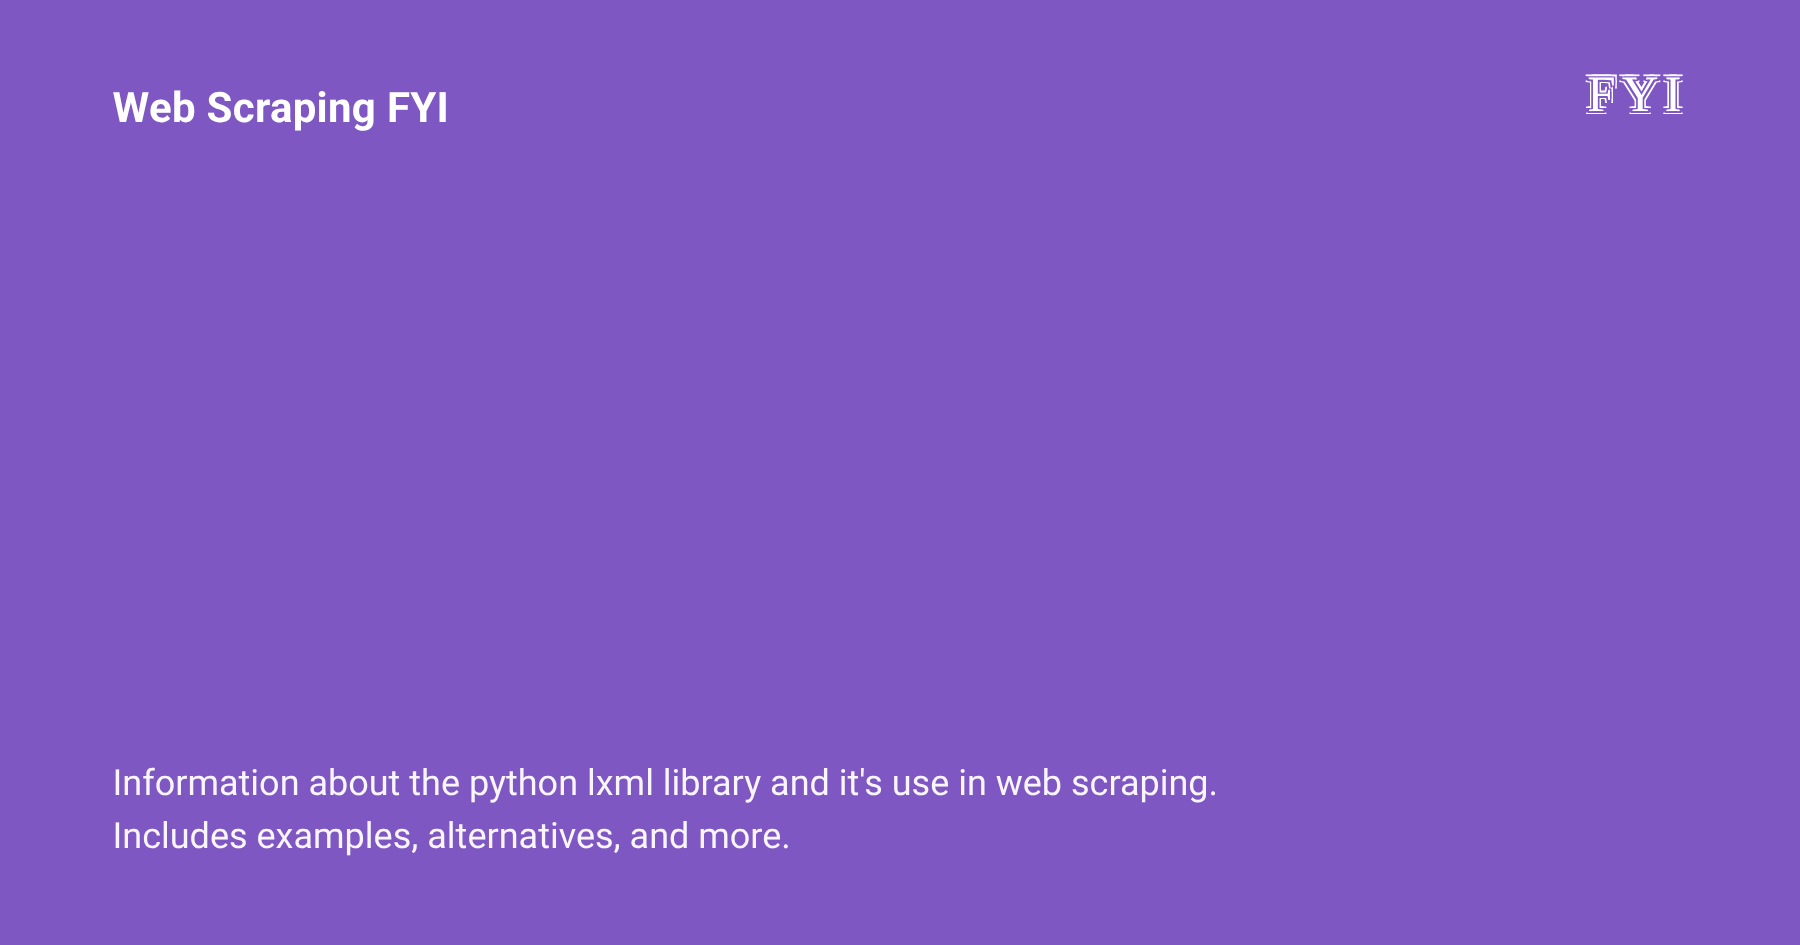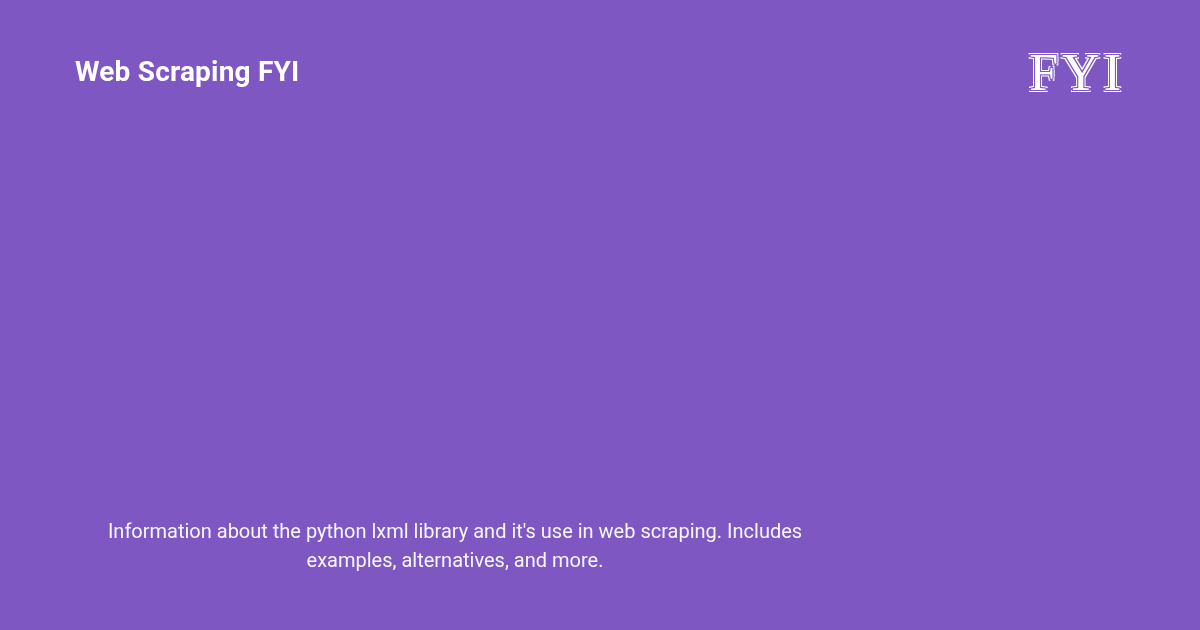--- a/index.html
+++ b/index.html
@@ -26,21 +26,21 @@
       display: flex;
       justify-content: space-between;
       align-items: flex-start;
     }
     .site-name {
       font-size: 28px;
       font-weight: 700;
       letter-spacing: 0.2px;
     }
     .logo {
-      font-size: 52px;
+      font-size: 34px;
       font-weight: 400;
       letter-spacing: 4px;
       line-height: 1;
       color: #ffffff;
       font-family: Georgia, "Times New Roman", serif;
       text-shadow:
         -1px -1px 0 #7E57C2,
         1px -1px 0 #7E57C2,
         -1px 1px 0 #7E57C2,
         1px 1px 0 #7E57C2,
@@ -53,29 +53,28 @@
     }
     .title {
       font-size: 80px;
       font-weight: 700;
       line-height: 1.12;
       margin-top: 48px;
       letter-spacing: -0.5px;
       max-width: 900px;
     }
     .description {
-      font-size: 20px;
+      font-size: 24px;
       font-weight: 400;
       line-height: 1.45;
       position: absolute;
       bottom: 55px;
       left: 75px;
       max-width: 760px;
       color: rgba(255, 255, 255, 0.95);
-      text-align: center;
     }
   </style>
 </head>
 <body>
 
 <div class="container">
   <div class="header">
     <div class="site-name">Web Scraping FYI</div>
     <div class="logo">FYI</div>
   </div>

